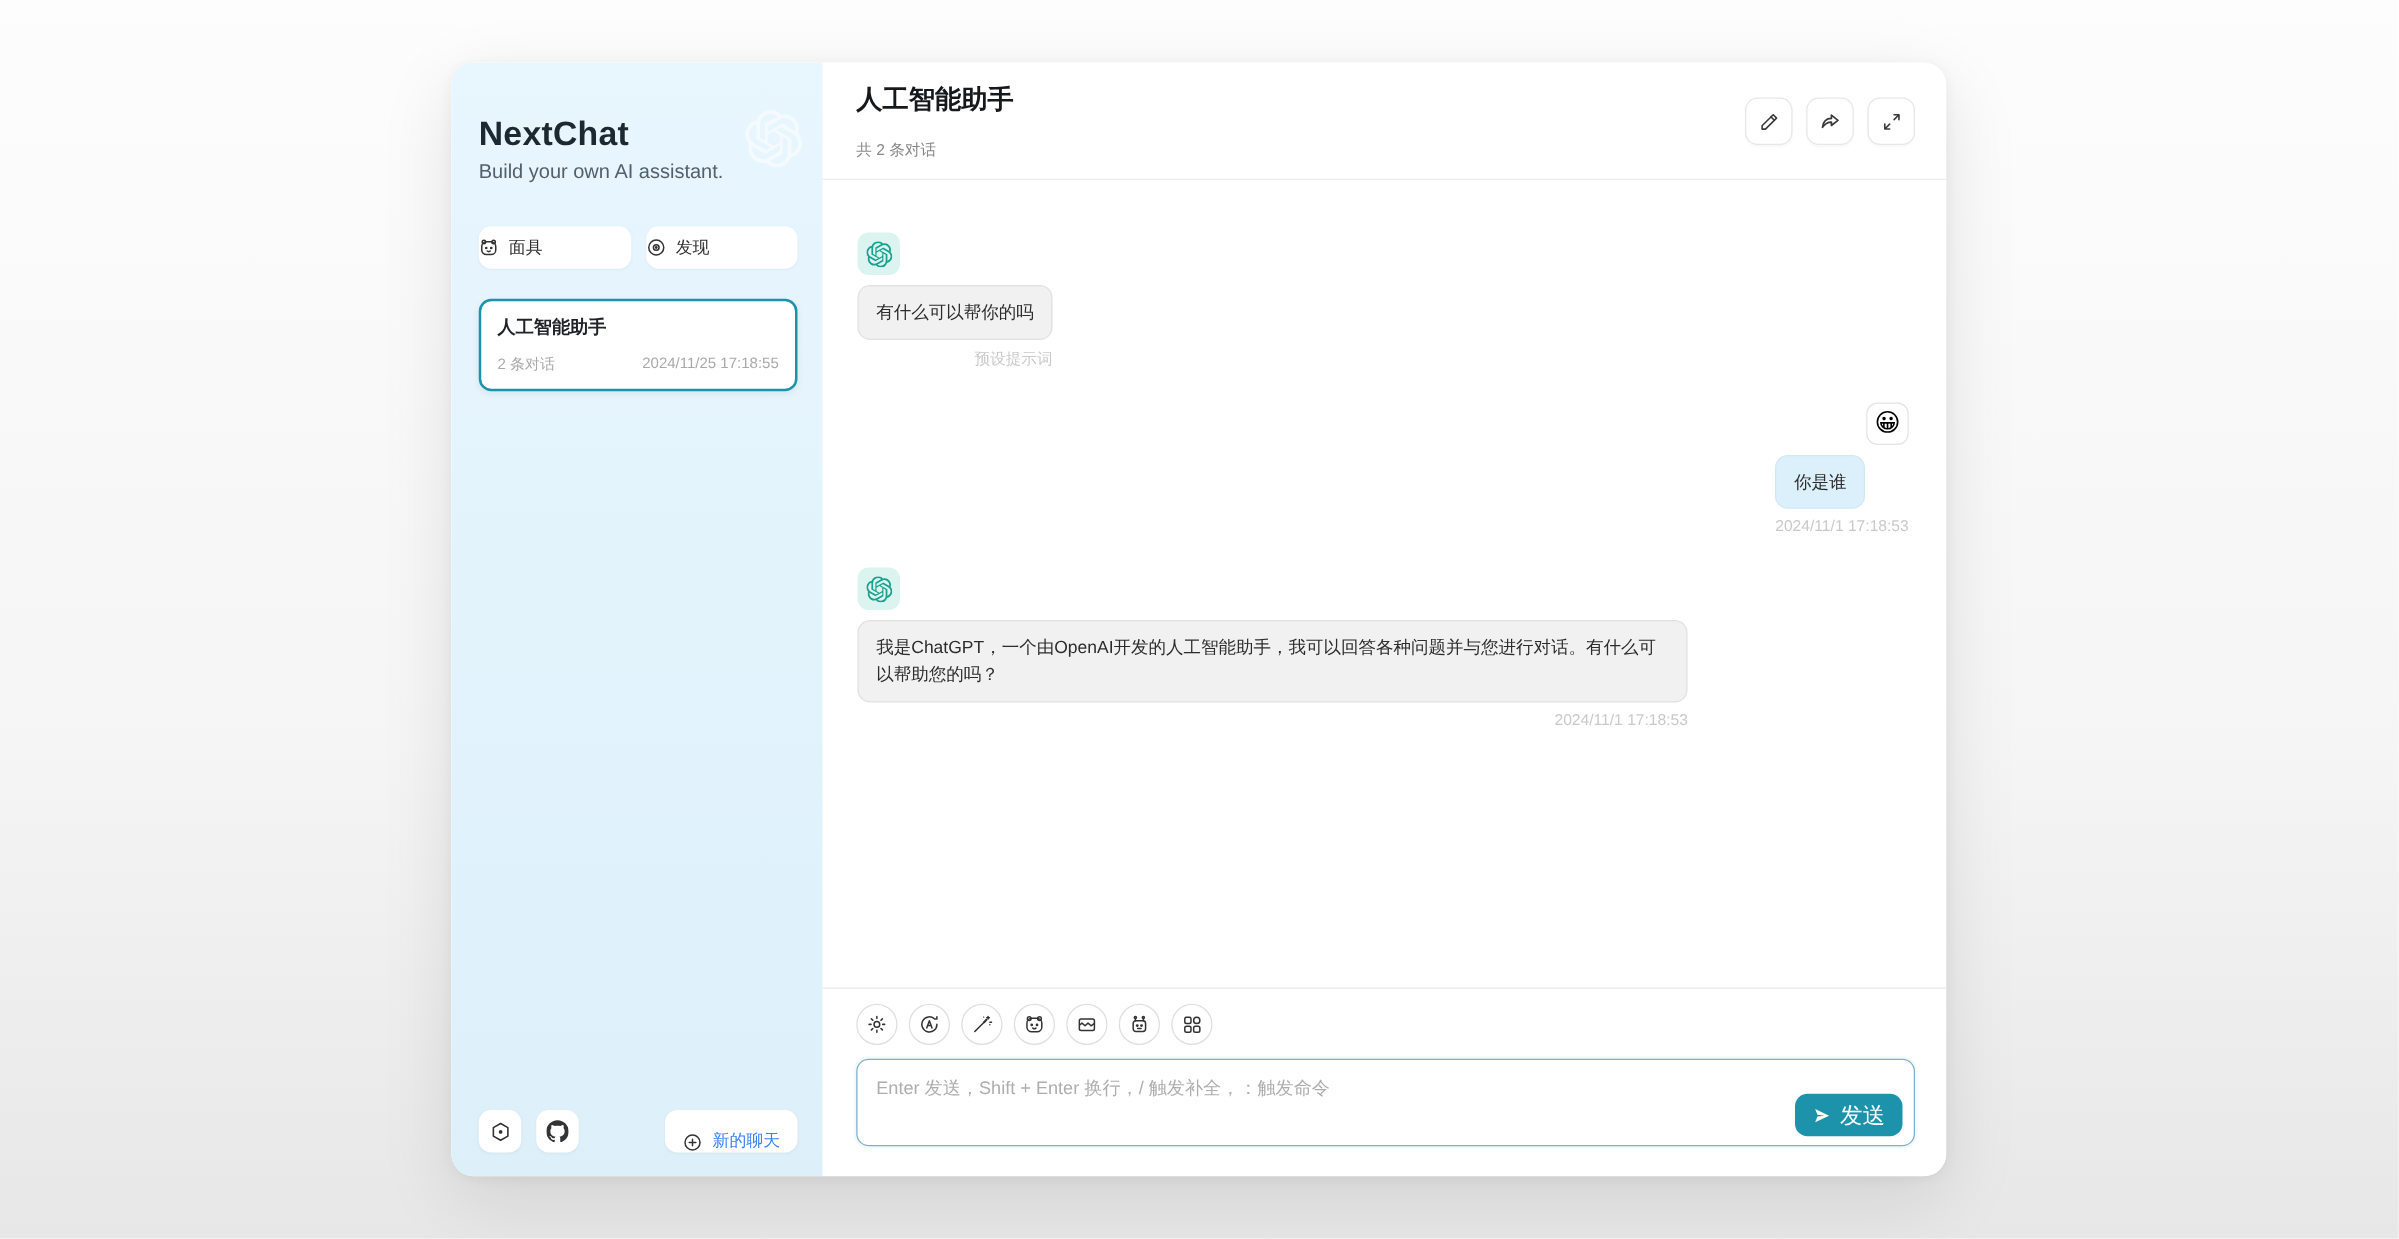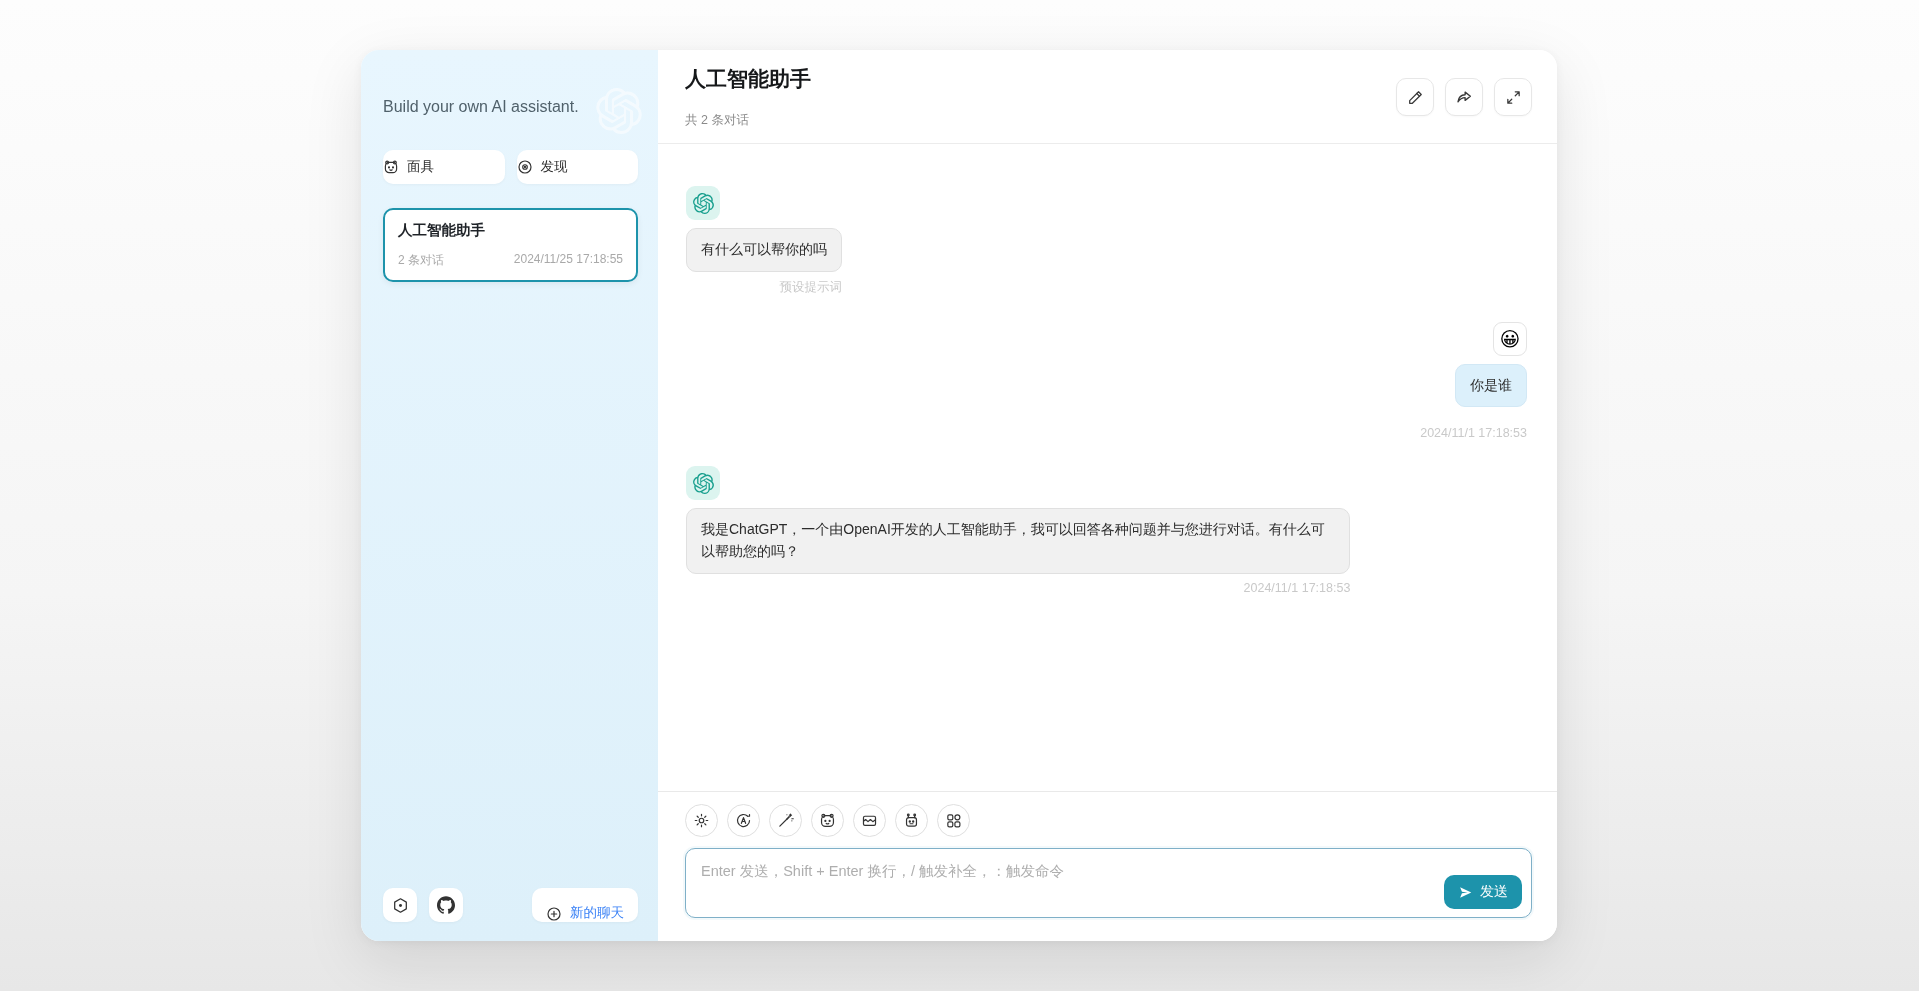--- a/index.html
+++ b/index.html
@@ -43,41 +43,41 @@
   .icon-btn { width:38px; height:38px; background:#fff; border:1px solid #e7e7e7; border-radius:10px;
               display:flex; align-items:center; justify-content:center; cursor:pointer;
               box-shadow:0 1px 2px rgba(0,0,0,.03); }
 
   .messages { flex:1; overflow:hidden; padding:42px 30px 0 28px; display:flex; flex-direction:column; }
   .msg { display:flex; flex-direction:column; margin-bottom:26px; }
   .msg.bot  { align-items:flex-start; }
   .msg.user { align-items:flex-end; }
   .m-group { display:flex; flex-direction:column; max-width:79%; }
   .msg.bot  .m-group { align-items:flex-start; }
-  .msg.user .m-group { align-items:flex-end;gap:12px; }
+  .msg.user .m-group { align-items:flex-start; }
   .avatar { width:34px; height:34px; border-radius:9px; display:flex; align-items:center; justify-content:center; }
   .avatar.bot { background:#dcf4ef; }
   .avatar.user { background:#fff; border:1px solid #e4e4e4; font-size:20px; line-height:1; }
   .bubble { margin-top:8px; padding:10px 14px; border-radius:10px; font-size:14px; line-height:1.55; color:#2c2c2c; }
   .bubble.bot { background:#f1f1f1; border:1px solid #e0e0e0; }
   .bubble.user { background:#dcf0fb; border:1px solid #d2e8f5; }
   .m-footer { align-self:flex-end; margin-top:7px; font-size:12.5px; color:#c9c9c9; }
 
   
   .composer { border-top:1px solid #e9e9e9; padding:12px 25px 19px 27px; }
   .tool-row { display:flex; gap:9px; margin-bottom:11px; }
   .tool-btn { width:33px; height:33px; border-radius:17px; background:#fff; border:1px solid #dfdfdf;
               display:flex; align-items:center; justify-content:center; cursor:pointer; }
   .input-wrap { position:relative; }
   .chat-input { width:100%; height:70px; resize:none; border:1px solid #7fb0c8; border-radius:10px;
                 padding:13px 110px 13px 15px; font-size:14.5px; color:#333; outline:none; background:#fff;
                 font-family:inherit; box-shadow:0 0 0 2px rgba(29,147,171,.05); }
   .chat-input::placeholder { color:#aeaeae; }
   .send-btn { position:absolute; right:10px; bottom:13px; height:34px; padding:0 14px; background:#1d93ab;
-              border:none; border-radius:10px; color:#fff; font-size:14px; display:flex; align-items:center;
+              border:none; border-radius:10px; color:#fff; font-size:18px; display:flex; align-items:center;
               gap:7px; cursor:pointer; font-family:inherit; }
 
   svg.ic { display:block; }
 </style>
 </head>
 <body>
 
 <svg width="0" height="0" style="position:absolute">
   <defs>
     <symbol id="openai" viewBox="0 0 24 24">
@@ -90,20 +90,21 @@
 </svg>
 
 <div class="stage">
   <div class="window">
 
     <div class="sidebar">
       <svg class="sb-logo" viewBox="0 0 24 24" fill="#ffffff">
           <use href="#openai"></use>
         </svg>
 
+      <div class="sb-title">NextChat</div>
       <div class="sb-tagline">Build your own AI assistant.</div>
 
       <div class="sb-btn-row">
         <button class="sb-btn">
           <span>
             <svg class="ic" width="16" height="16" viewBox="0 0 24 24" fill="none" stroke="#333" stroke-width="1.8" stroke-linecap="round">
               <circle cx="6.2" cy="5.4" r="2.1"></circle>
                 <circle cx="17.8" cy="5.4" r="2.1"></circle>
               <rect x="3.6" y="5.2" width="16.8" height="15.2" rx="5.5"></rect>
               <circle cx="9" cy="12.6" r="0.7" fill="#333"></circle>

